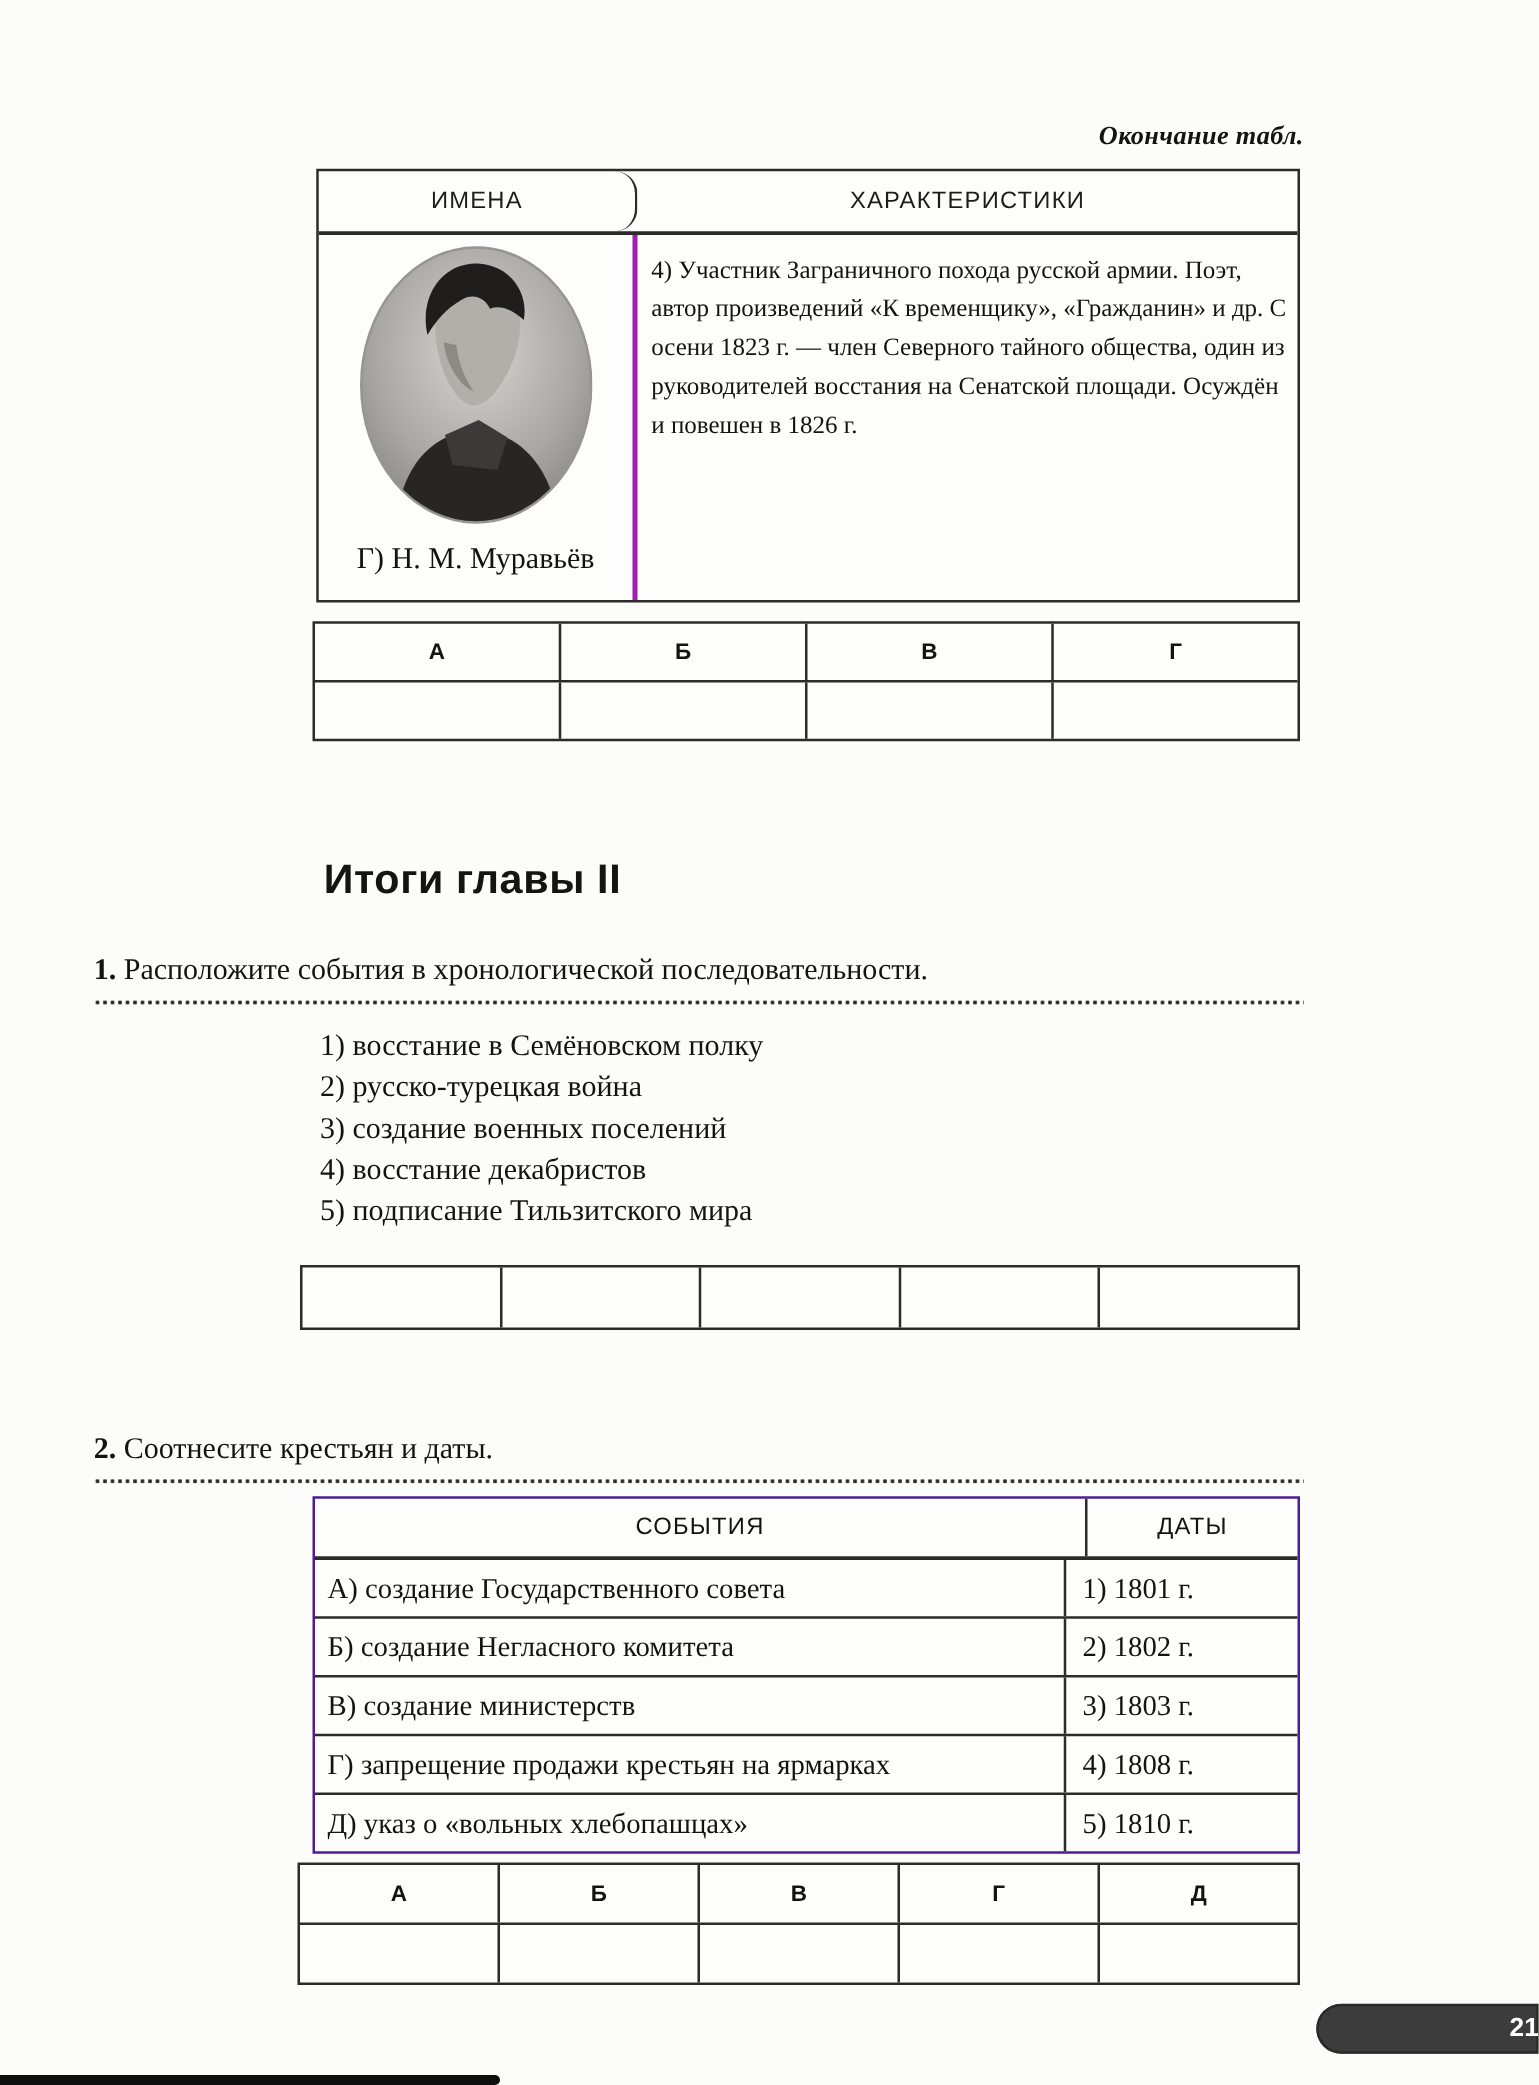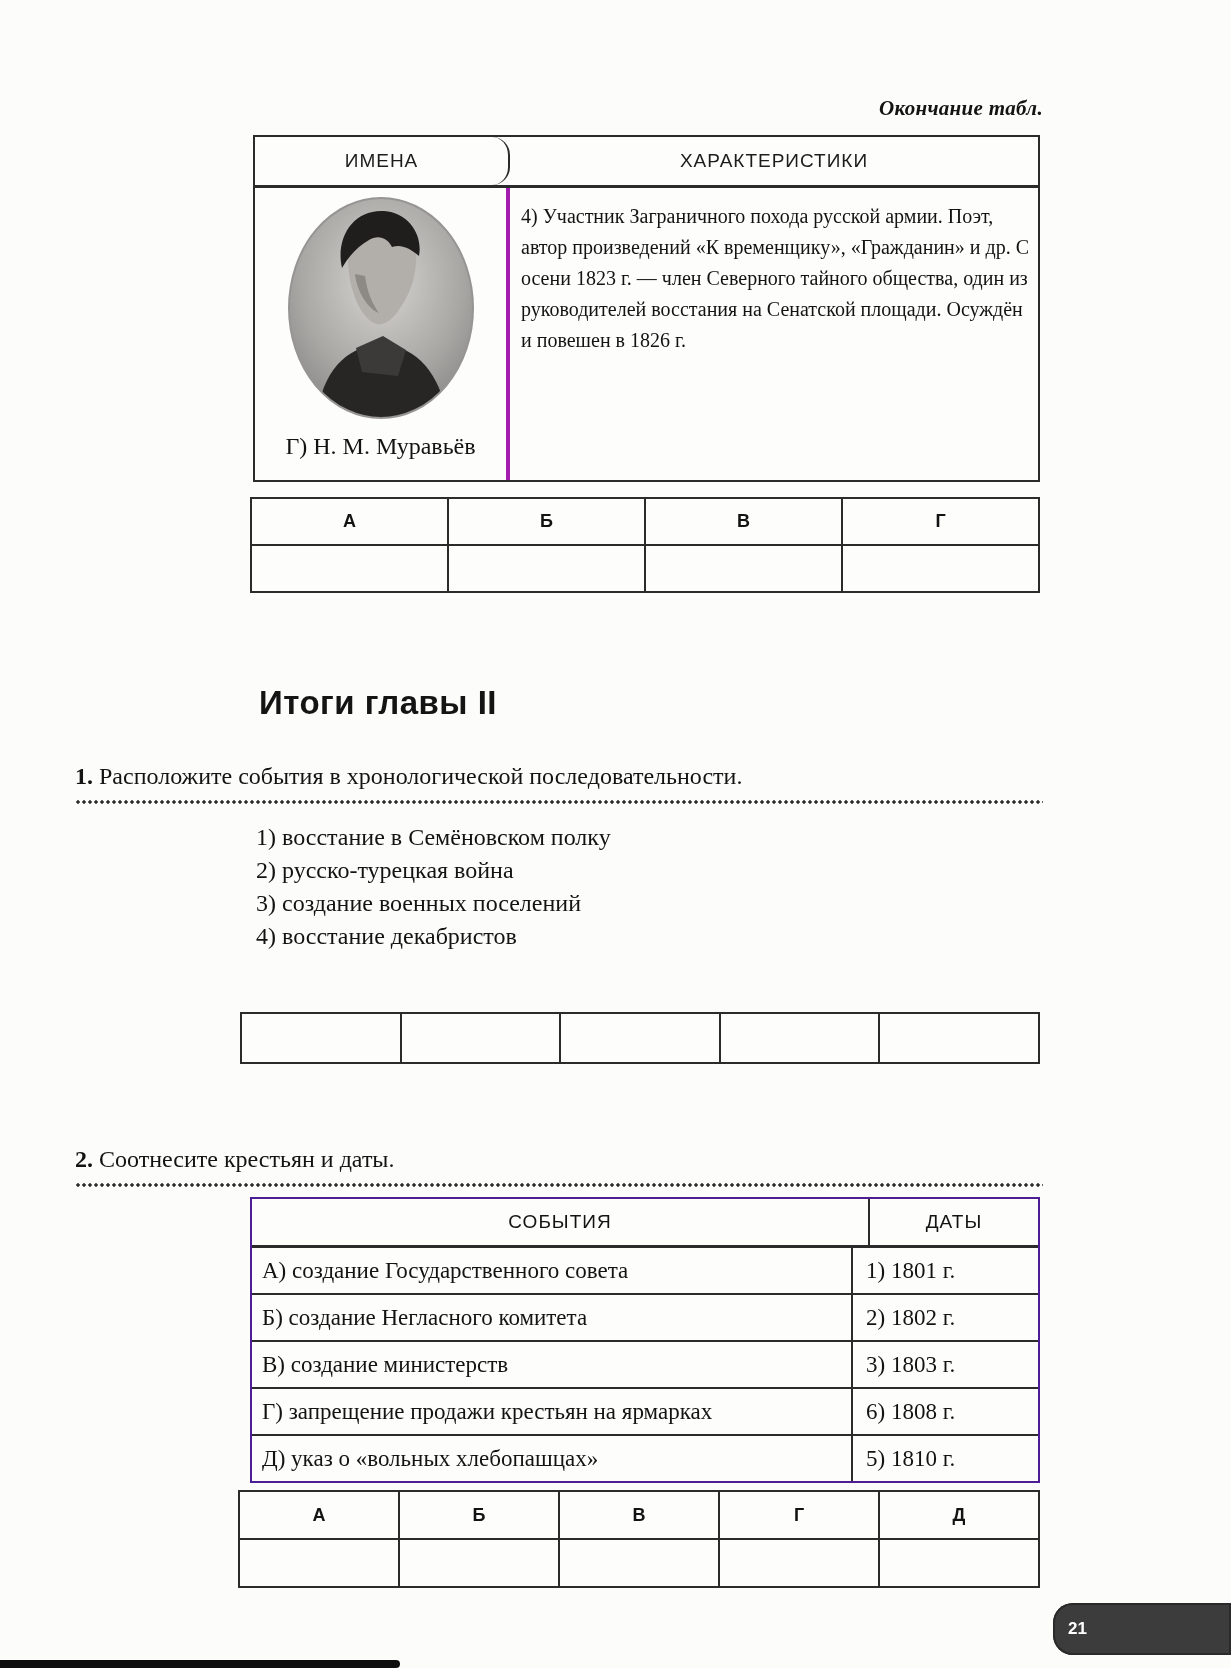--- a/index.html
+++ b/index.html
@@ -91,25 +91,26 @@
   .et-row { display:flex; }
   .et-row + .et-row { border-top:2px solid #2b2b2b; }
   .et-event {
     width:601px; border-right:2px solid #2b2b2b; height:45px;
     display:flex; align-items:center; padding-left:10px; font-size:23px;
   }
   .et-date { flex:1; height:45px; display:flex; align-items:center; padding-left:13px; font-size:23px; }
 
   
   .page-tab {
-    position:absolute; left:1053px; top:1603px; width:178px; height:52px;
+    position:absolute; left:1053px; top:1603px; width:178px; height:40px;
     background:#3c3c3c; border-radius:20px 0 0 20px;
     display:flex; align-items:center; padding-left:15px;
-    color:#ffffff; font-family:"Liberation Sans", sans-serif; font-weight:bold; font-size:17px;
+    color:#ffffff; font-family:"Liberation Sans", sans-serif; font-weight:bold; font-size:21px;
     box-shadow:inset 0 0 0 2px #2a2a2a;
+    justify-content:flex-end;
   }
 
   
   .scan-bar {
     position:absolute; left:0; top:1660px; width:400px; height:8px;
     background:#0e0e0e; border-radius:0 4px 4px 0;
   }
 </style>
 </head>
 <body>
@@ -174,20 +175,21 @@
   <div class="task task1">
     <div><span class="task-num">1.</span> <span>Расположите события в хронологической последовательности.</span></div>
     <div class="dotted"></div>
   </div>
 
   <div class="list1">
     <div>1) восстание в Семёновском полку</div>
     <div>2) русско-турецкая война</div>
     <div>3) создание военных поселений</div>
     <div>4) восстание декабристов</div>
+    <div>5) подписание Тильзитского мира</div>
   </div>
 
   <div class="empty-table">
     <div></div>
     <div></div>
     <div></div>
     <div></div>
     <div></div>
   </div>
 
@@ -208,21 +210,21 @@
     <div class="et-row">
       <div class="et-event">Б) создание Негласного комитета</div>
       <div class="et-date">2) 1802 г.</div>
     </div>
     <div class="et-row">
       <div class="et-event">В) создание министерств</div>
       <div class="et-date">3) 1803 г.</div>
     </div>
     <div class="et-row">
       <div class="et-event">Г) запрещение продажи крестьян на ярмарках</div>
-      <div class="et-date">6) 1808 г.</div>
+      <div class="et-date">4) 1808 г.</div>
     </div>
     <div class="et-row">
       <div class="et-event">Д) указ о «вольных хлебопашцах»</div>
       <div class="et-date">5) 1810 г.</div>
     </div>
   </div>
 
   <div class="ans-table ans2">
     <div class="ans-row">
       <div>А</div>

